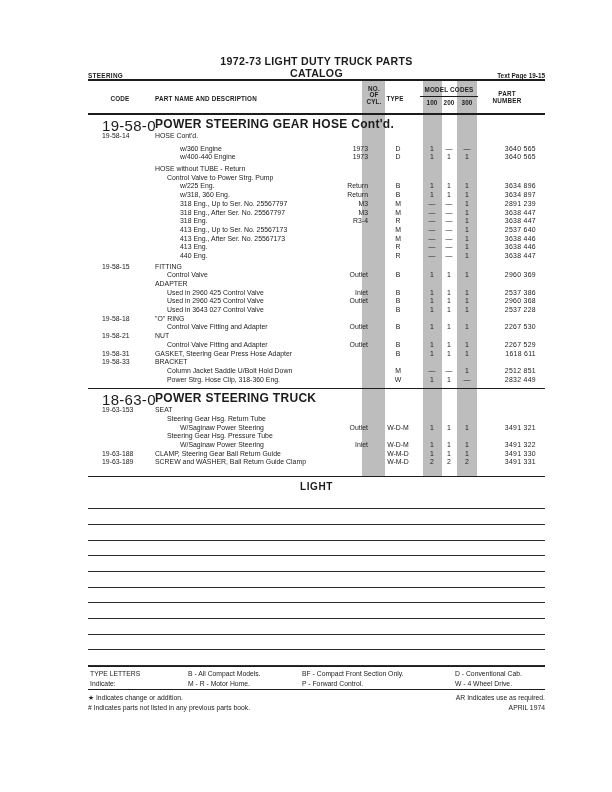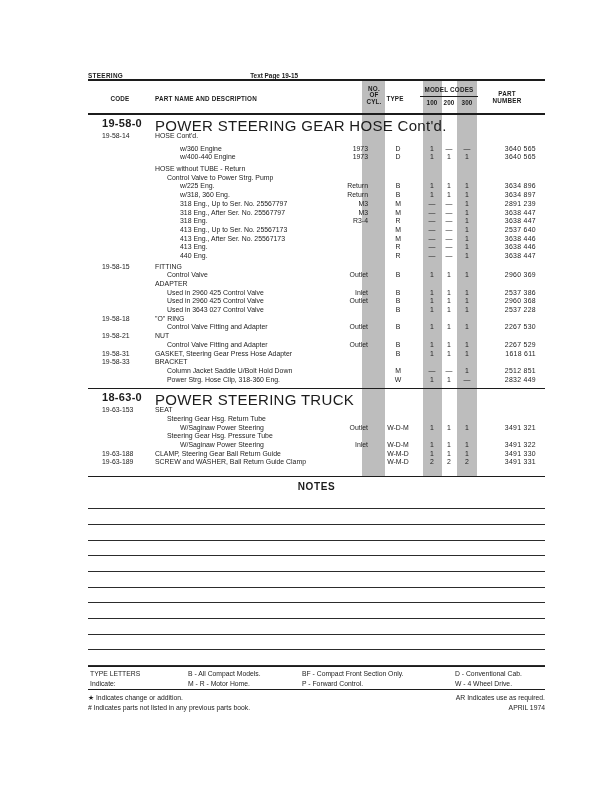--- a/index.html
+++ b/index.html
@@ -30,22 +30,22 @@
   .th-model{left:326px;top:5px;width:70px;text-align:center;}
   .th-model-rule{position:absolute;left:332px;top:14.5px;width:58px;border-top:1.4px solid #1c1c1c;}
   .th-100{left:330px;top:18px;width:28px;text-align:center;}
   .th-200{left:347px;top:18px;width:28px;text-align:center;}
   .th-300{left:365px;top:18px;width:28px;text-align:center;}
   .th-part{left:387px;top:9px;width:64px;text-align:center;line-height:7px;white-space:pre-line;}
 
   
   .tbody{position:absolute;left:88px;top:115px;width:457px;z-index:2;}
   .section-head{position:relative;height:14px;margin-top:2px;margin-bottom:1px;}
-  .section-head .sec-code{position:absolute;left:14px;top:0;font-size:11px;font-weight:bold;letter-spacing:.3px;}
-  .section-head .sec-title{position:absolute;left:67px;top:0;font-size:15px;font-weight:normal;letter-spacing:.3px;}
+  .section-head .sec-code{position:absolute;left:14px;top:0;font-size:15px;font-weight:normal;letter-spacing:.3px;}
+  .section-head .sec-title{position:absolute;left:67px;top:0;font-size:12px;font-weight:bold;letter-spacing:.3px;}
   .prow{position:relative;height:8.7px;font-size:6.9px;line-height:8.7px;white-space:nowrap;}
   .prow span{position:absolute;top:0;}
   .r-code{left:14px;}
   .r-name{left:67px;}
   .r-qual{left:200px;width:80px;text-align:right;}
   .r-type{left:288px;width:44px;text-align:center;}
   .r-m1{left:330px;width:28px;text-align:center;}
   .r-m2{left:347px;width:28px;text-align:center;}
   .r-m3{left:365px;width:28px;text-align:center;}
   .r-part{left:390px;width:58px;text-align:right;letter-spacing:.3px;}
@@ -69,20 +69,21 @@
   .footnotes{position:absolute;left:88px;top:693px;width:457px;z-index:2;font-size:6.8px;}
   .fn-row{display:flex;justify-content:space-between;line-height:9.5px;}
 </style>
 </head>
 <body>
 
 <div class="page">
 
   <div class="masthead">
     <span class="mh-left">STEERING</span>
+    <span class="mh-title">1972-73 LIGHT DUTY TRUCK PARTS CATALOG</span>
     <span class="mh-right">Text Page 19-15</span>
   </div>
 
   <div class="vbar vbar-cyl" style="background: rgb(189, 189, 189);"></div>
   <div class="vbar vbar-100" style="background: rgb(189, 189, 189);"></div>
   <div class="vbar vbar-300" style="background: rgb(189, 189, 189);"></div>
 
   <div class="thead">
     <span class="th-code">CODE</span>
     <span class="th-name">PART NAME AND DESCRIPTION</span>
@@ -455,21 +456,21 @@
     <span class="r-qual"></span>
     <span class="r-type">W-M-D</span>
     <span class="r-m1">2</span>
     <span class="r-m2">2</span>
     <span class="r-m3">2</span>
     <span class="r-part">3491 331</span>
   </div>
       <div class="endrule"></div>
     </div>
 
-  <div class="notes-title">NOTES</div>
+  <div class="notes-title">LIGHT</div>
   <div class="notes-lines">
       <div class="note-line"></div>
       <div class="note-line"></div>
       <div class="note-line"></div>
       <div class="note-line"></div>
       <div class="note-line"></div>
       <div class="note-line"></div>
       <div class="note-line"></div>
       <div class="note-line"></div>
       <div class="note-line"></div>

